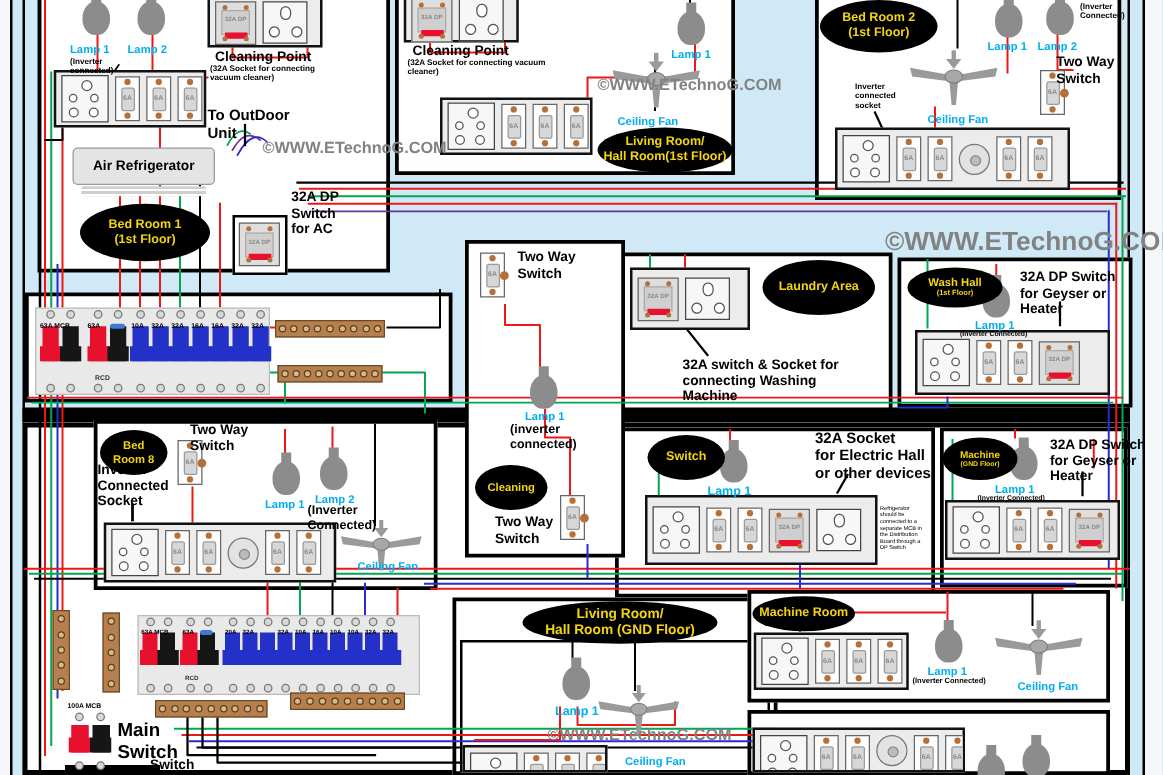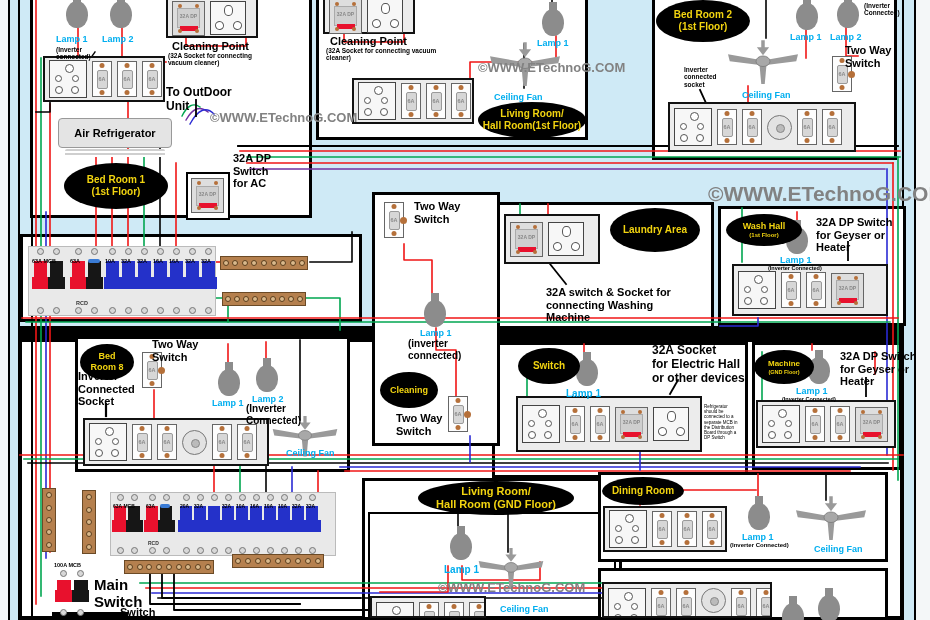--- a/index.html
+++ b/index.html
@@ -857,21 +857,21 @@
       <span class="rk">6A</span>
     </span>
   <span class="sw">
       <span class="rk">6A</span>
     </span>
   <span class="sw">
       <span class="rk">6A</span>
     </span>
 </div>
 
-<div class="ellipse" style="left:602px;top:477px;width:82px;height:28px">Dining Room</div>
+<div class="ellipse" style="left:602px;top:477px;width:82px;height:28px">Machine Room</div>
 <div class="board" style="left:603px;top:506px;width:124px;height:46px">
   <span class="s5">
       <i></i>
       <i></i>
       <i></i>
       <i></i>
       <i></i>
     </span>
   <span class="sw">
       <span class="rk">6A</span>

